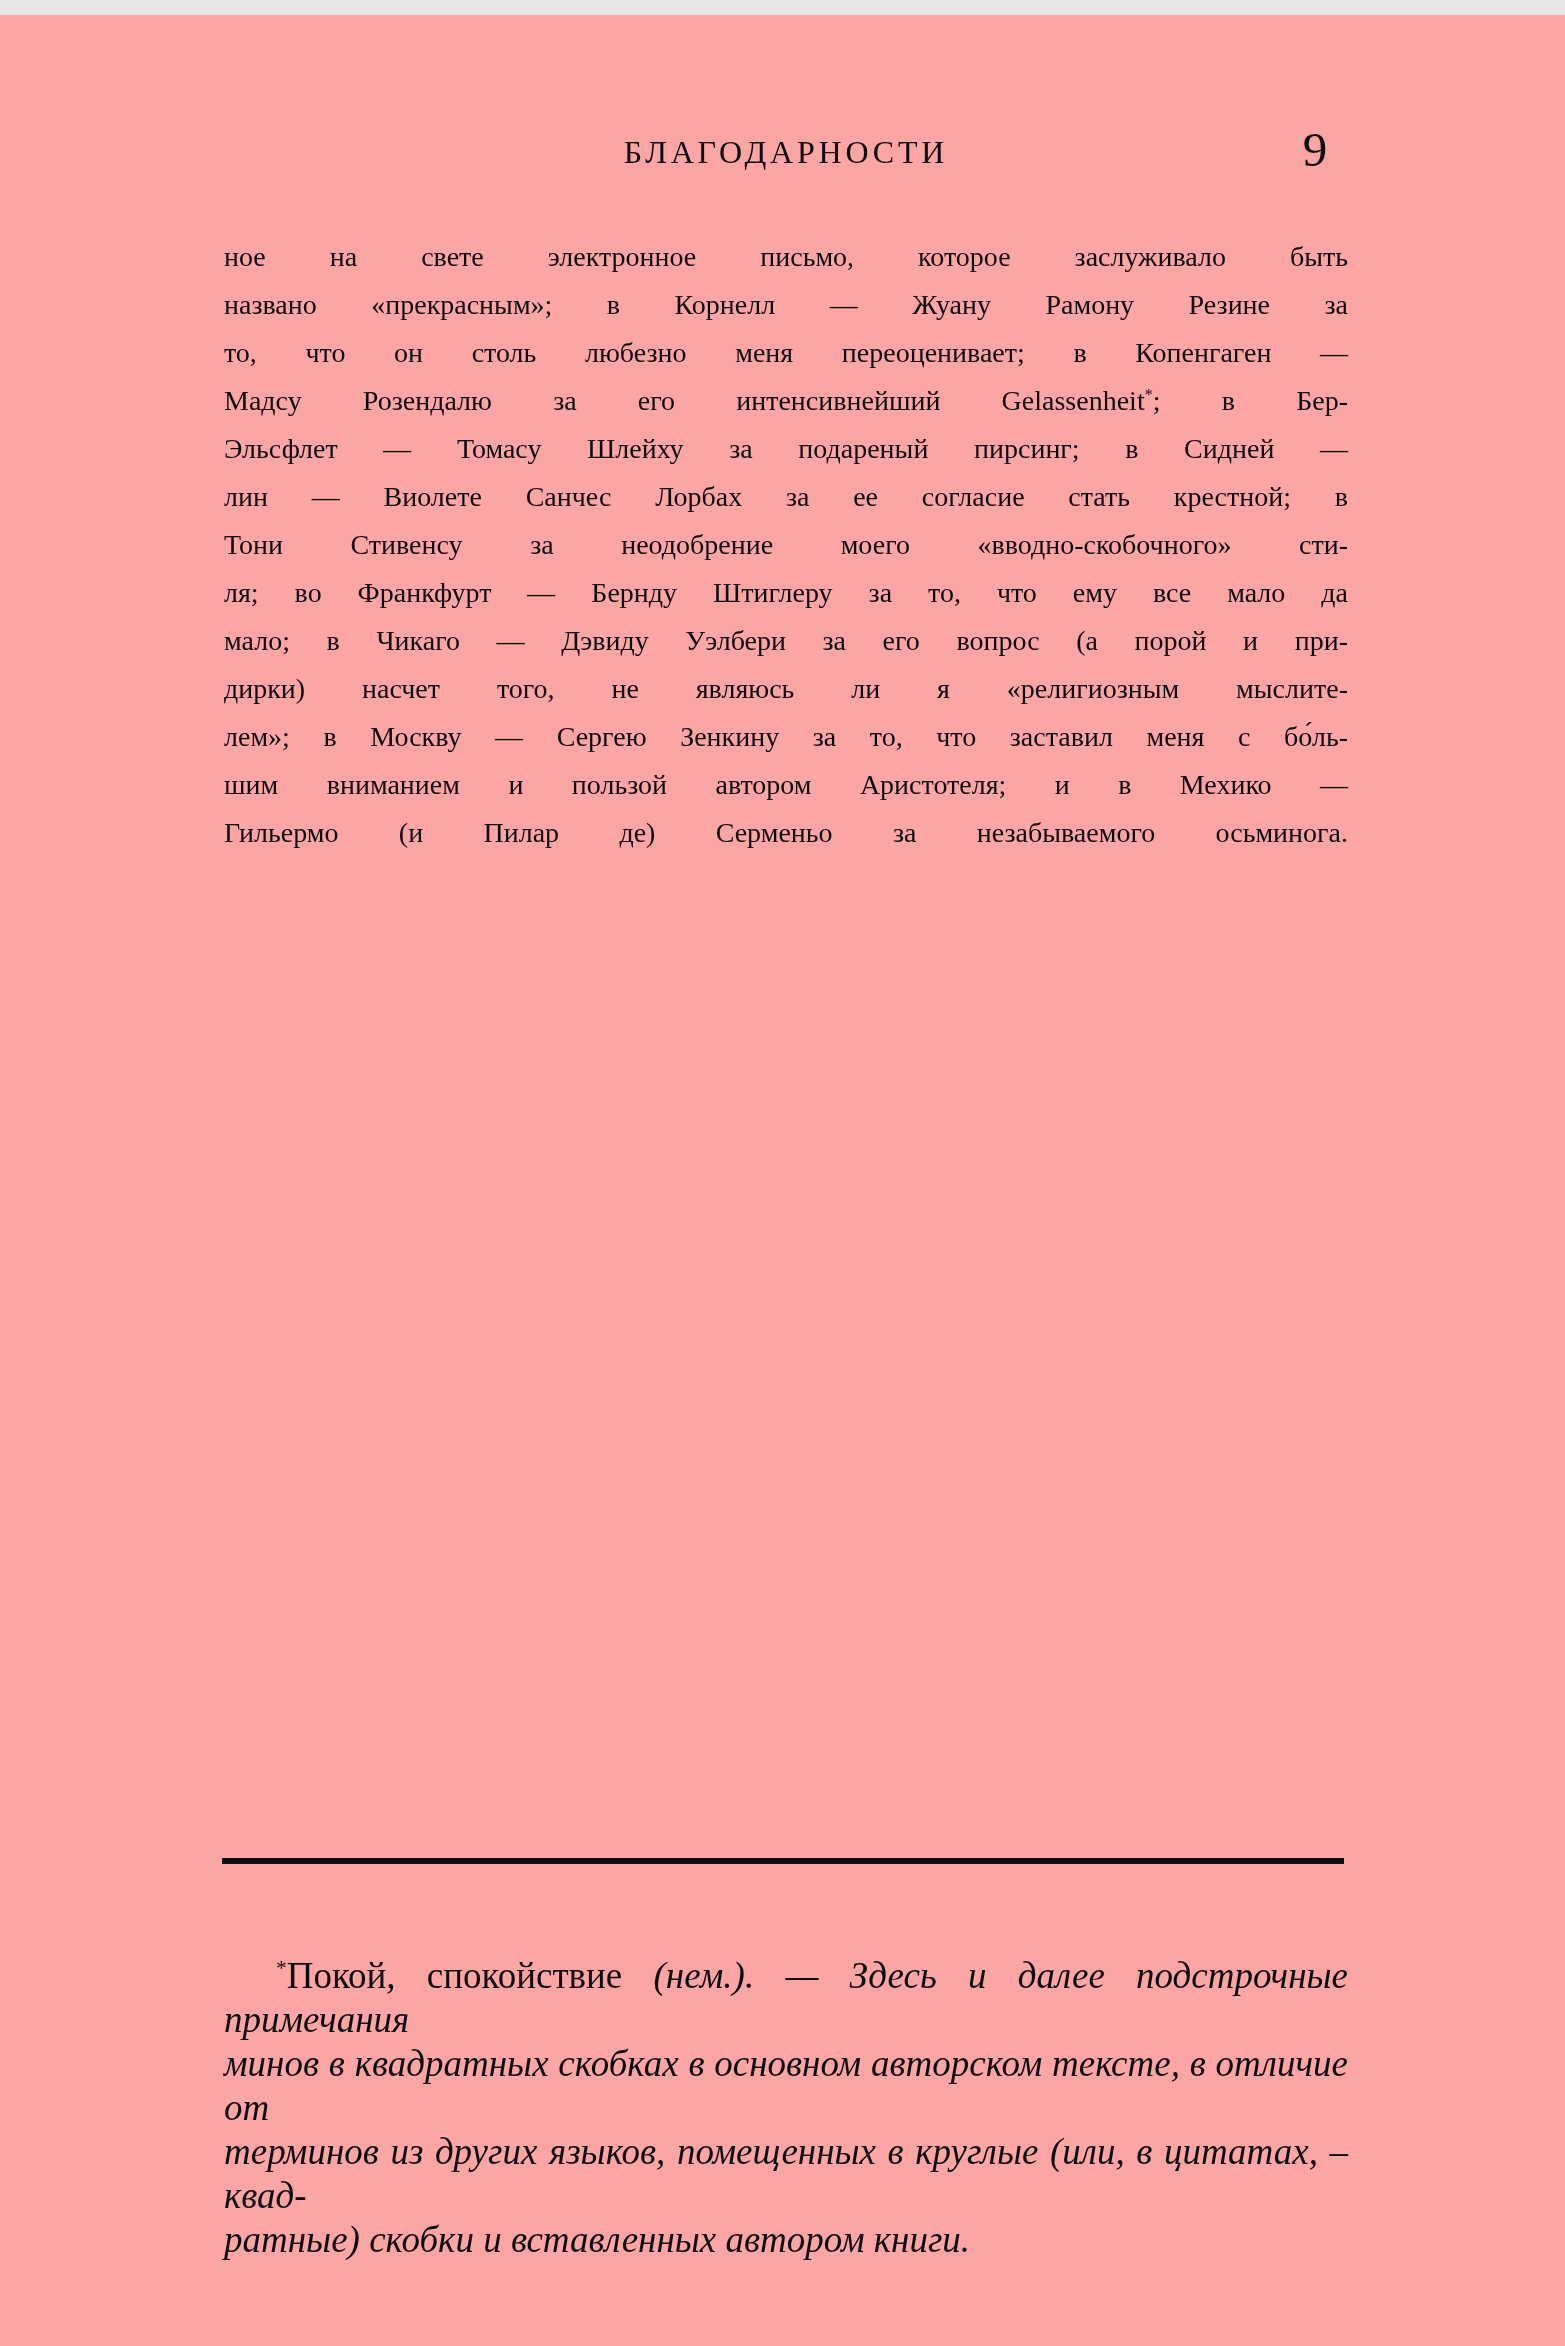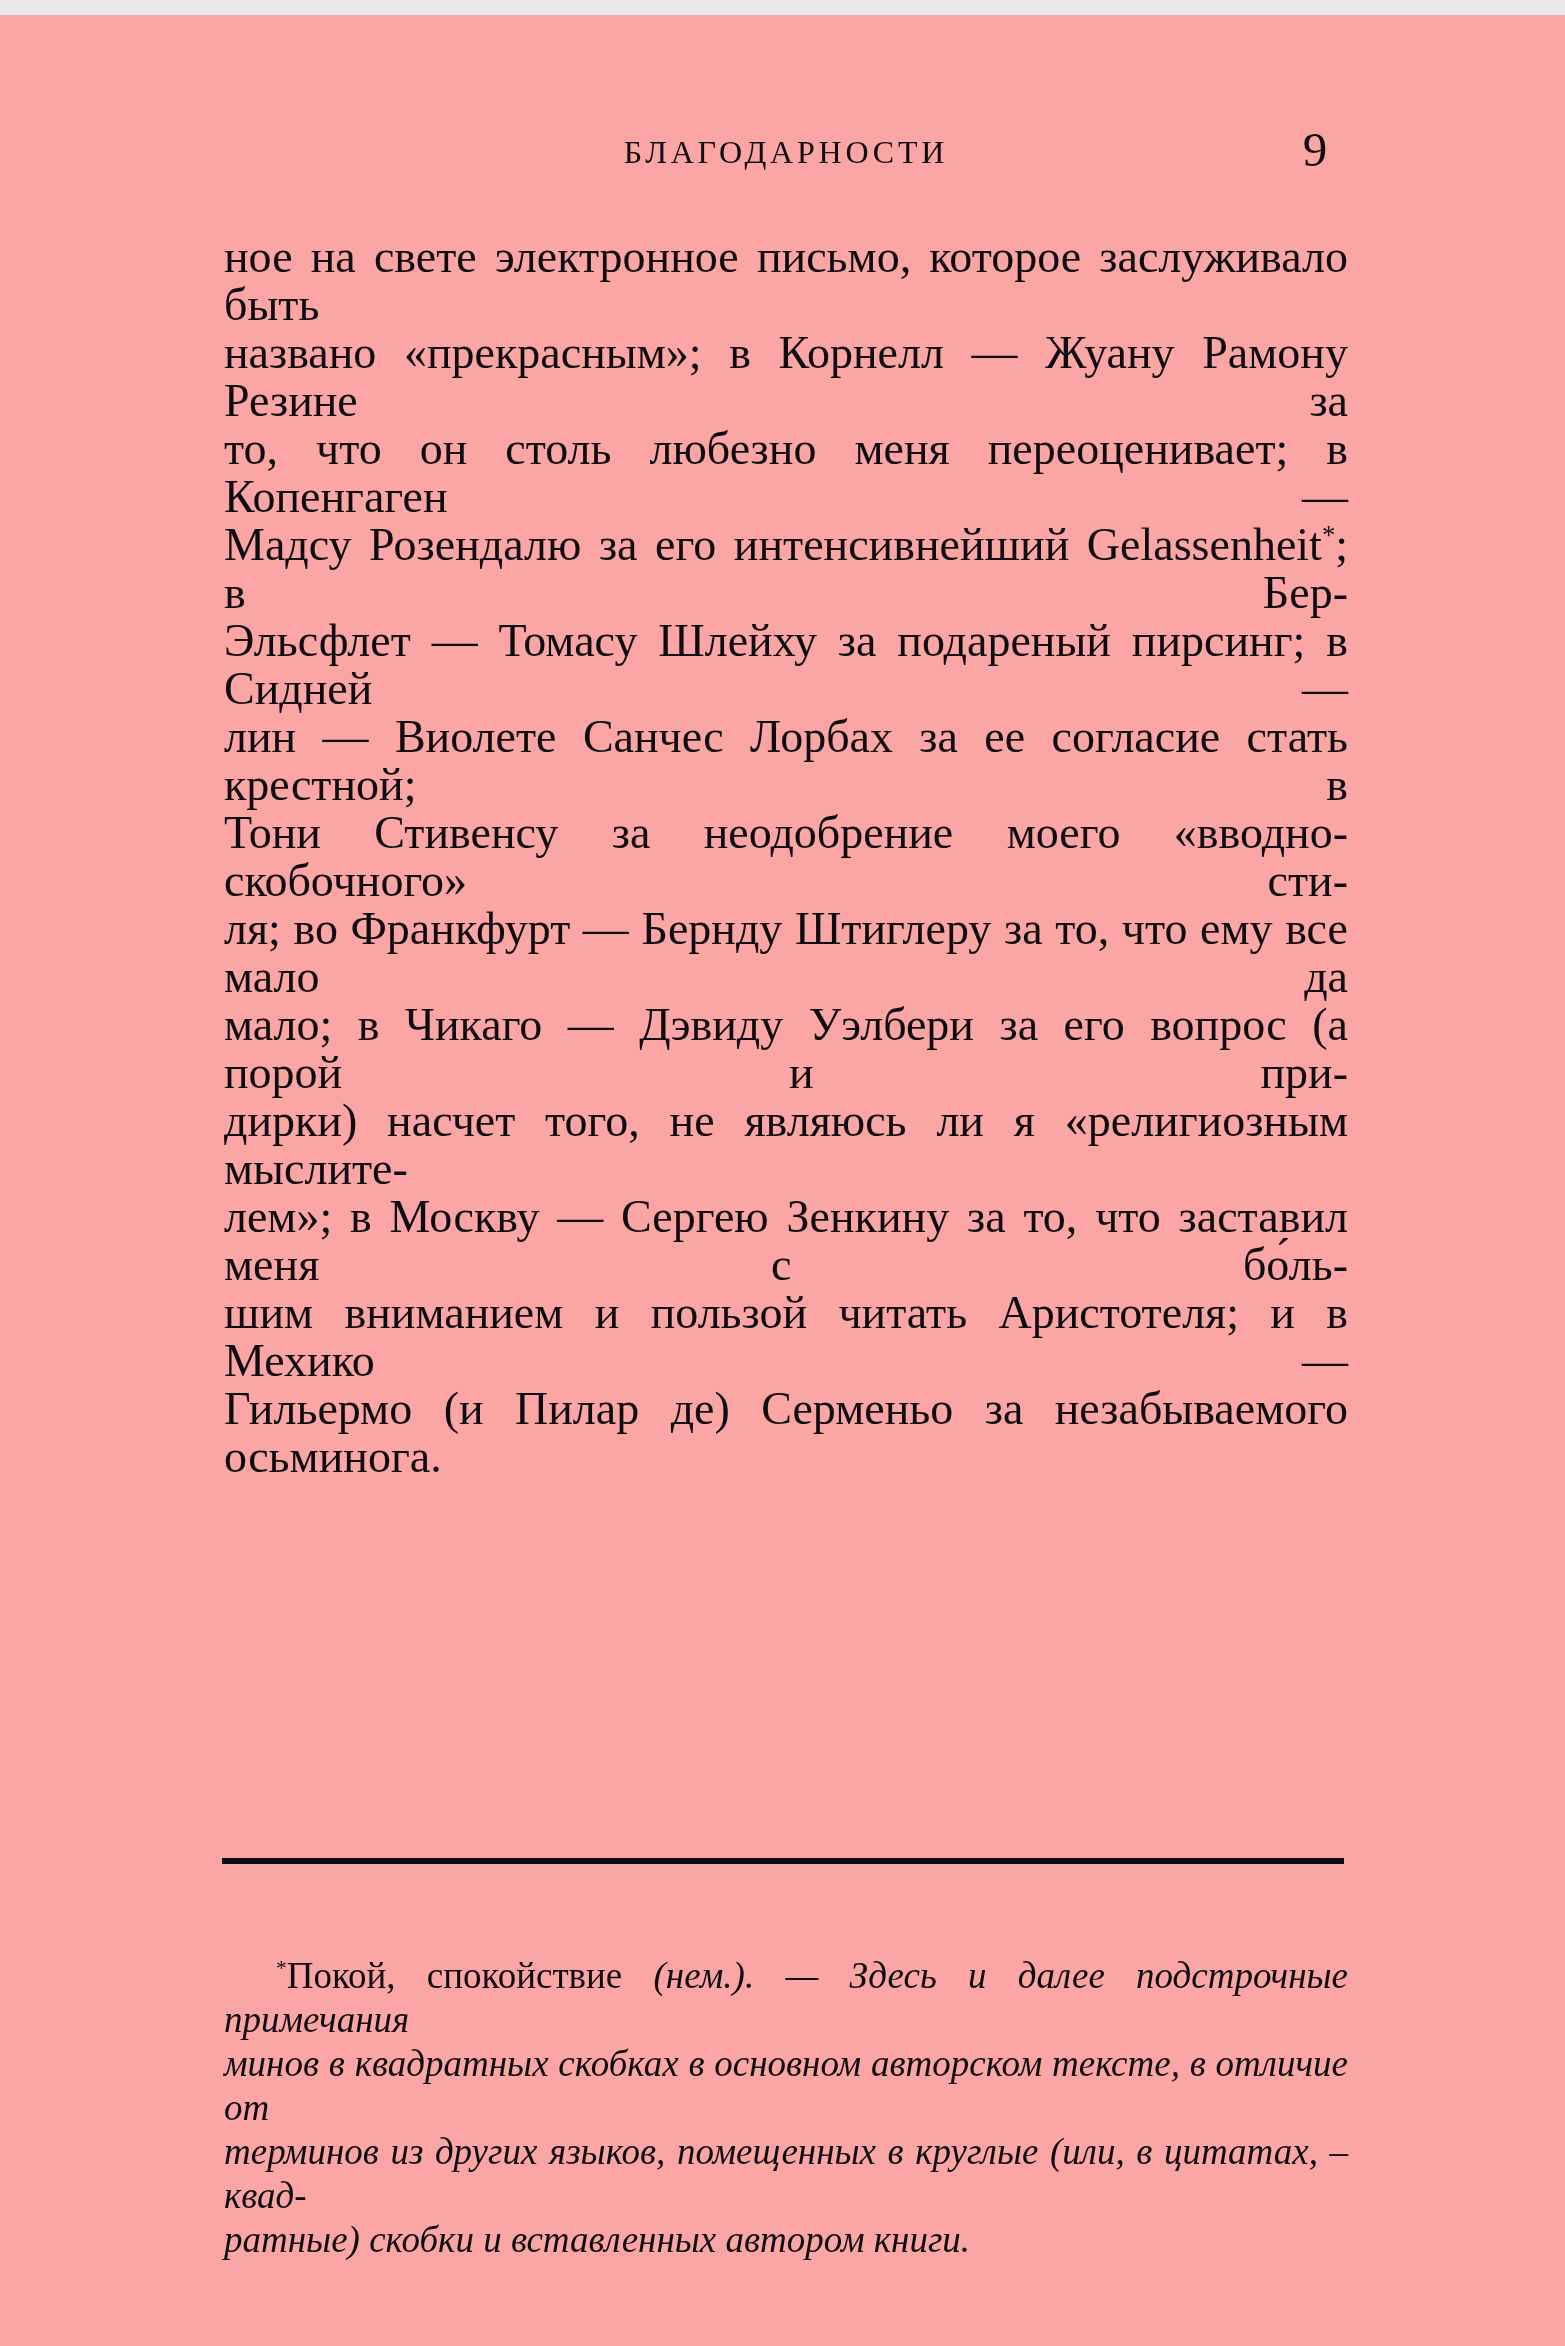--- a/index.html
+++ b/index.html
@@ -31,21 +31,21 @@
     width: 66px;
     text-align: center;
     font-size: 49px;
     color: #0d0d11;
   }
   .body-text {
     position: absolute;
     left: 224px;
     top: 218px;
     width: 1124px;
-    font-size: 46px;
+    font-size: 28px;
     line-height: 48px;
   }
   .jline {
     text-align: justify;
     text-align-last: justify;
   }
   sup.fn-mark {
     font-size: 0.58em;
     line-height: 0;
     vertical-align: super;
@@ -88,21 +88,21 @@
     <div class="jline">названо «прекрасным»; в Корнелл — Жуану Рамону Резине за</div>
     <div class="jline">то, что он столь любезно меня переоценивает; в Копенгаген —</div>
     <div class="jline"><span>Мадсу Розендалю за его интенсивнейший Gelassenheit</span><sup class="fn-mark">*</sup><span>; в Бер-</span></div>
     <div class="jline">Эльсфлет — Томасу Шлейху за подареный пирсинг; в Сидней —</div>
     <div class="jline">лин — Виолете Санчес Лорбах за ее согласие стать крестной; в</div>
     <div class="jline">Тони Стивенсу за неодобрение моего «вводно-скобочного» сти-</div>
     <div class="jline">ля; во Франкфурт — Бернду Штиглеру за то, что ему все мало да</div>
     <div class="jline">мало; в Чикаго — Дэвиду Уэлбери за его вопрос (а порой и при-</div>
     <div class="jline">дирки) насчет того, не являюсь ли я «религиозным мыслите-</div>
     <div class="jline">лем»; в Москву — Сергею Зенкину за то, что заставил меня с бо́ль-</div>
-    <div class="jline">шим вниманием и пользой читать Аристотеля; и в Мехико —</div>
+    <div class="jline">шим вниманием и пользой автором Аристотеля; и в Мехико —</div>
     <div class="jline">Гильермо (и Пилар де) Серменьо за незабываемого осьминога.</div>
   </div>
 
   <div class="fn-rule"></div>
 
   <div class="footnote">
     <div class="jline fn-first"><sup class="fn-mark">*</sup><span class="roman">Покой, спокойствие </span><span class="it">(нем.). — Здесь и далее подстрочные примечания</span></div>
     <div class="jline it">минов в квадратных скобках в основном авторском тексте, в отличие от</div>
     <div class="jline it">терминов из других языков, помещенных в круглые (или, в цитатах, – квад-</div>
     <div class="jline it last">ратные) скобки и вставленных автором книги.</div>

